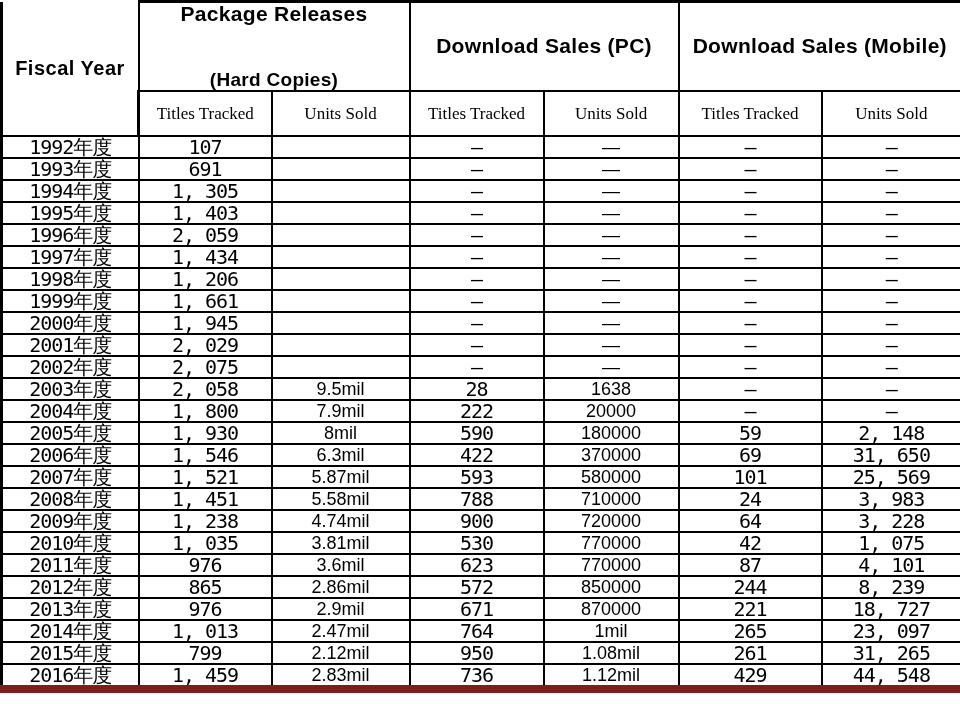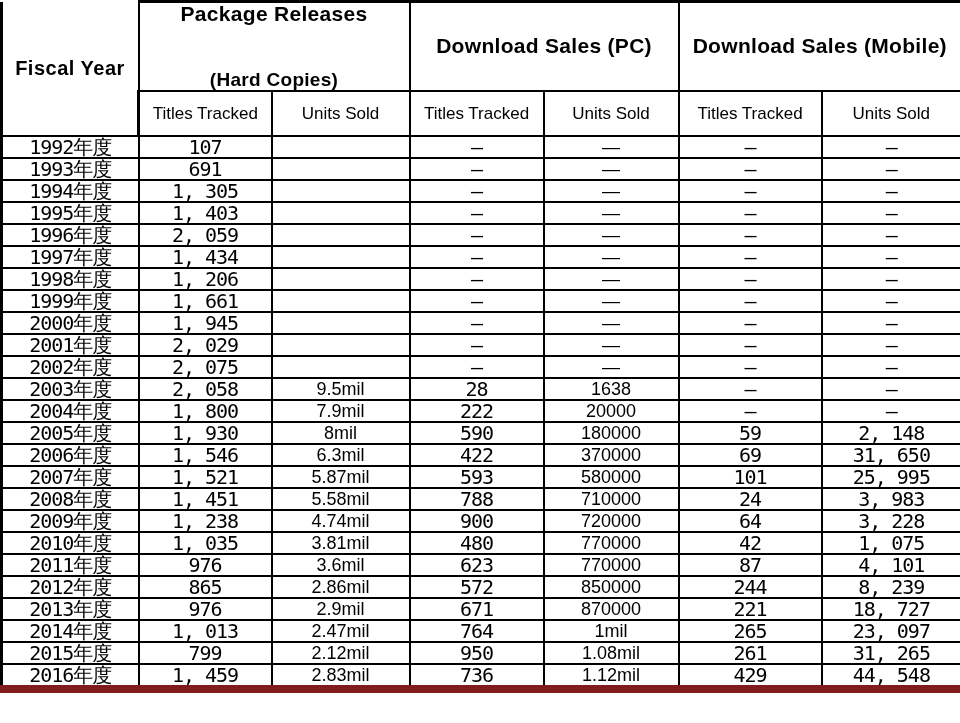--- a/index.html
+++ b/index.html
@@ -34,21 +34,21 @@
   .fy-head {
     border-top: none !important;
     vertical-align: bottom;
     text-align: left;
     font-weight: bold;
     font-size: 20px;
     padding: 0 0 8px 8px;
     letter-spacing: 0.5px;
   }
   tr.group-row { height: 50px; }
-  tr.sub-row { height: 45px; }
+  tr.sub-row { height: 45px; font-family: Liberation Serif, serif; }
   .group-head {
     font-weight: bold;
     font-size: 21px;
     line-height: 1.08;
     letter-spacing: 0.3px;
   }
   .group-head .l2 { font-size: 19px; margin-top: 44px; }
   .sub-head {
     font-weight: normal;
     font-size: 17px;
@@ -241,21 +241,21 @@
           <td class="g">69</td>
           <td class="g">31, 650</td>
         </tr>
         <tr>
           <td class="g">2007年度</td>
           <td class="g">1, 521</td>
           <td class="s">5.87mil</td>
           <td class="g">593</td>
           <td class="s">580000</td>
           <td class="g">101</td>
-          <td class="g">25, 995</td>
+          <td class="g">25, 569</td>
         </tr>
         <tr>
           <td class="g">2008年度</td>
           <td class="g">1, 451</td>
           <td class="s">5.58mil</td>
           <td class="g">788</td>
           <td class="s">710000</td>
           <td class="g">24</td>
           <td class="g">3, 983</td>
         </tr>
@@ -265,21 +265,21 @@
           <td class="s">4.74mil</td>
           <td class="g">900</td>
           <td class="s">720000</td>
           <td class="g">64</td>
           <td class="g">3, 228</td>
         </tr>
         <tr>
           <td class="g">2010年度</td>
           <td class="g">1, 035</td>
           <td class="s">3.81mil</td>
-          <td class="g">480</td>
+          <td class="g">530</td>
           <td class="s">770000</td>
           <td class="g">42</td>
           <td class="g">1, 075</td>
         </tr>
         <tr>
           <td class="g">2011年度</td>
           <td class="g">976</td>
           <td class="s">3.6mil</td>
           <td class="g">623</td>
           <td class="s">770000</td>

